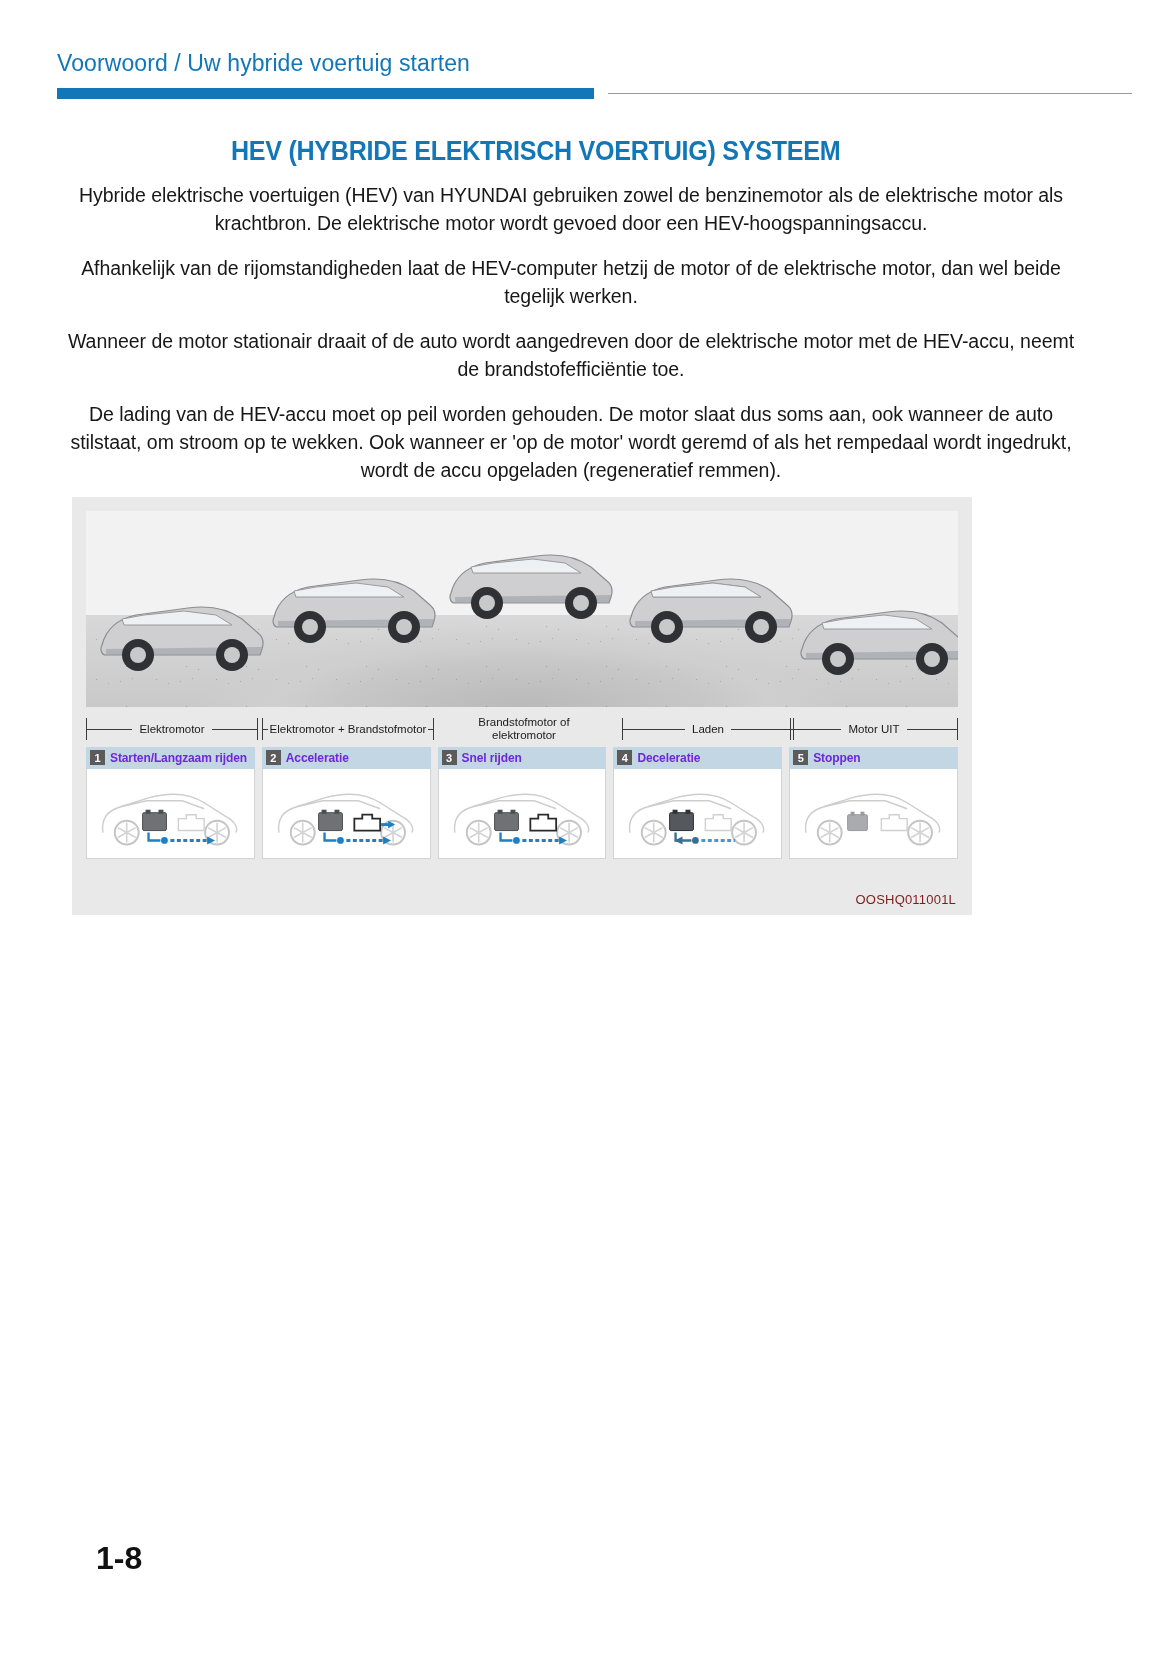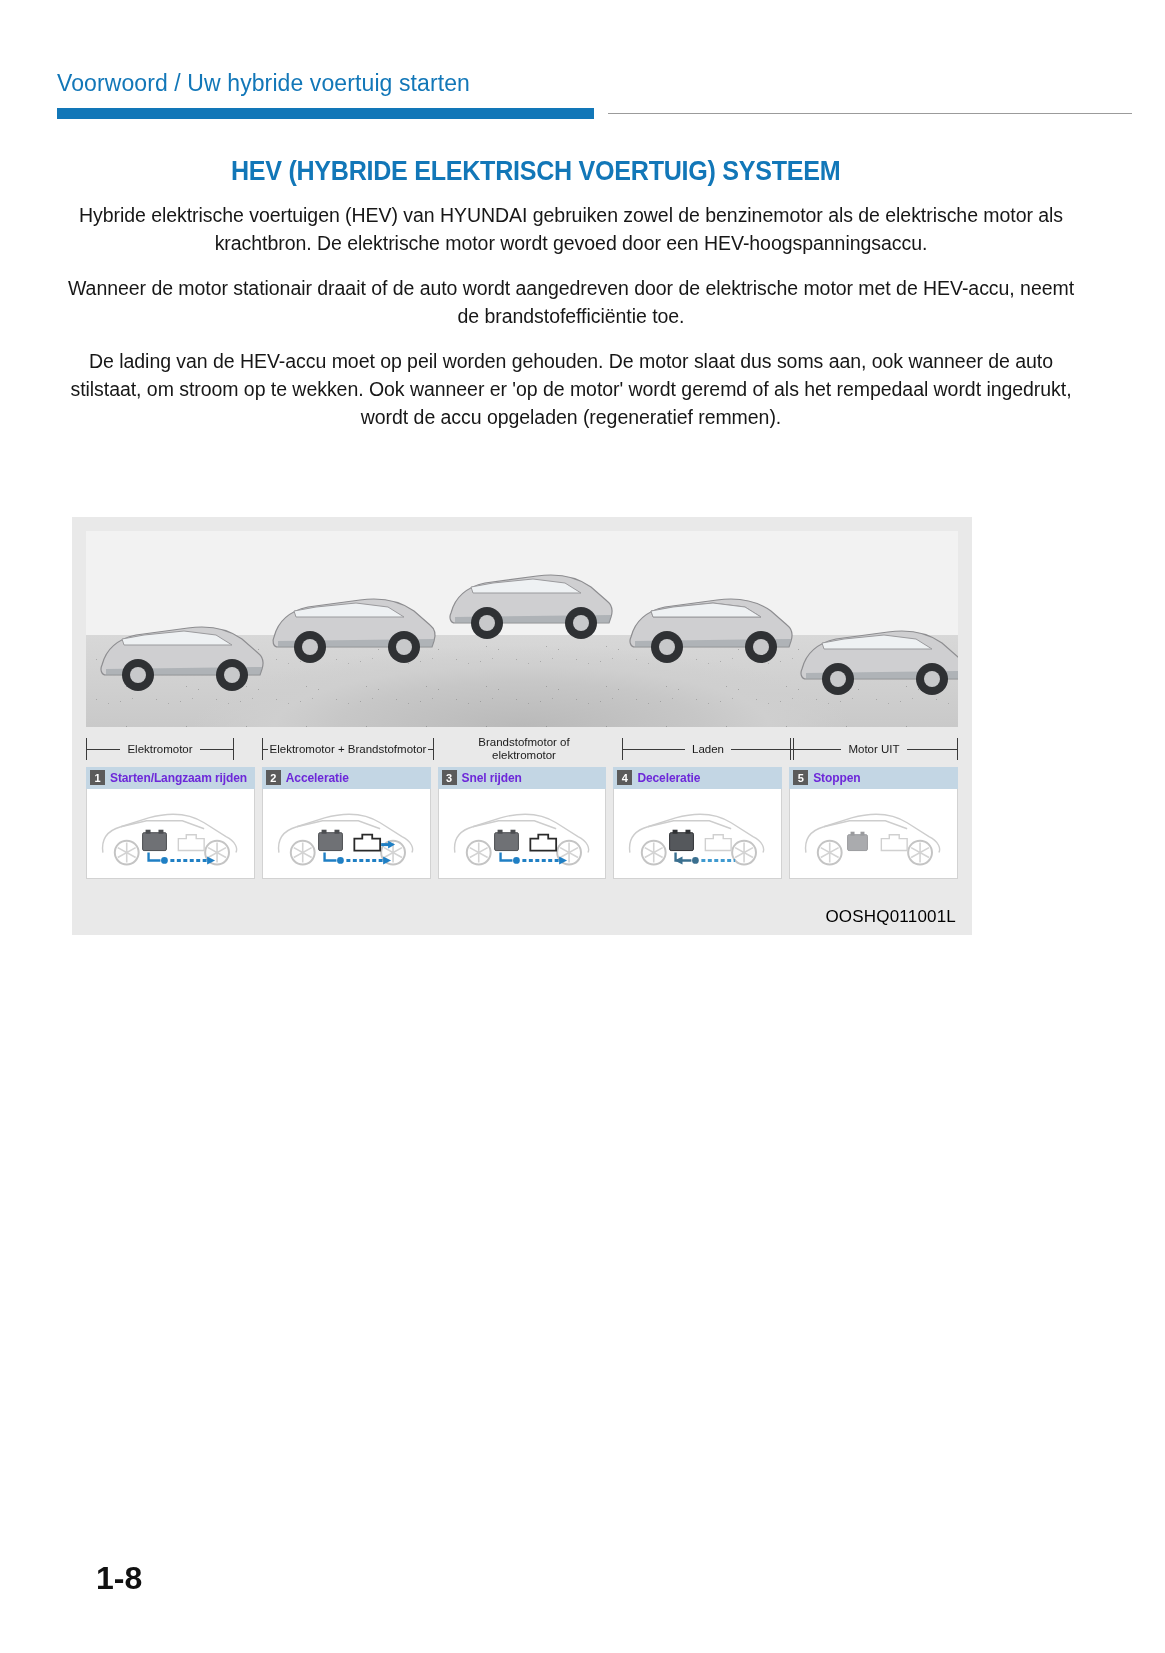--- a/index.html
+++ b/index.html
@@ -4,21 +4,21 @@
 <style>
   html,body{margin:0;padding:0;}
   body{
     width:1165px;height:1653px;
     background:#ffffff;
     font-family:"Liberation Sans", sans-serif;
     color:#1a1a1a;
     position:relative;
     overflow:hidden;
   }
-  .page{position:absolute;inset:0;margin-top:20px;}
+  .page{position:absolute;inset:0;}
 
   
   .hdr{position:absolute;left:57px;top:50px;width:1075px;}
   .hdr-title{
     font-size:23px;
     color:#1277b8;
     letter-spacing:.1px;
     white-space:nowrap;
   }
   .hdr-rules{position:relative;height:14px;margin-top:9px;}
@@ -137,21 +137,21 @@
     font-size:12px;font-weight:bold;color:#6d28d9;white-space:nowrap;
     letter-spacing:-.1px;
   }
   .panel-body{
     flex:1;background:#fff;border:1px solid #d2d2d2;border-top:none;
     position:relative;
   }
 
   .fig-code{
     position:absolute;right:16px;bottom:8px;
-    font-size:17px;color:#000000;letter-spacing:.2px;text-align:right;
+    font-size:13px;color:#7f1d1d;letter-spacing:.2px;text-align:right;
   }
 
   .pagenum{
     position:absolute;left:96px;top:1540px;
     font-size:32px;font-weight:bold;color:#111;
   }
 </style>
 </head>
 <body>
 
@@ -161,20 +161,21 @@
     <div class="hdr-title">Voorwoord / Uw hybride voertuig starten</div>
     <div class="hdr-rules">
       <div class="hdr-bar"></div>
       <div class="hdr-line"></div>
     </div>
   </div>
 
   <div class="col">
     <h1 class="sect">HEV (HYBRIDE ELEKTRISCH VOERTUIG) SYSTEEM</h1>
     <p class="para">Hybride elektrische voertuigen (HEV) van HYUNDAI gebruiken zowel de benzinemotor als de elektrische motor als krachtbron. De elektrische motor wordt gevoed door een HEV-hoogspanningsaccu.</p>
+    <p class="para">Afhankelijk van de rijomstandigheden laat de HEV-computer hetzij de motor of de elektrische motor, dan wel beide tegelijk werken.</p>
     <p class="para">Wanneer de motor stationair draait of de auto wordt aangedreven door de elektrische motor met de HEV-accu, neemt de brandstofefficiëntie toe.</p>
     <p class="para">De lading van de HEV-accu moet op peil worden gehouden. De motor slaat dus soms aan, ook wanneer de auto stilstaat, om stroom op te wekken. Ook wanneer er 'op de motor' wordt geremd of als het rempedaal wordt ingedrukt, wordt de accu opgeladen (regeneratief remmen).</p>
   </div>
 
   <div class="figure">
 
     <div class="photo">
       <div class="ground"></div>
       <svg class="car" style="left:6px;top:78px;" width="176" height="86" viewBox="0 0 176 86">
         <g>
@@ -228,21 +229,21 @@
           <path d="M14 60 L170 58 L168 66 L14 66 Z" fill="#9aa0a5" opacity=".6"></path>
           <circle cx="46" cy="66" r="16" fill="#2f3134"></circle>
             <circle cx="46" cy="66" r="8" fill="#c8c9cb"></circle>
           <circle cx="140" cy="66" r="16" fill="#2f3134"></circle>
             <circle cx="140" cy="66" r="8" fill="#c8c9cb"></circle>
         </g>
       </svg>
     </div>
 
     <div class="scale">
-      <div class="scale-seg" style="left:0;width:148px;">
+      <div class="scale-seg" style="left:0;width:172px;">
         <span class="tick-l"></span>
         <span class="rule"></span>
         <span class="cap">Elektromotor</span>
         <span class="tick-r"></span>
       </div>
       <div class="scale-seg" style="left:176px;width:172px;">
         <span class="tick-l"></span>
         <span class="rule"></span>
         <span class="cap" style="padding:0 2px;">Elektromotor + Brandstofmotor</span>
         <span class="tick-r"></span>

